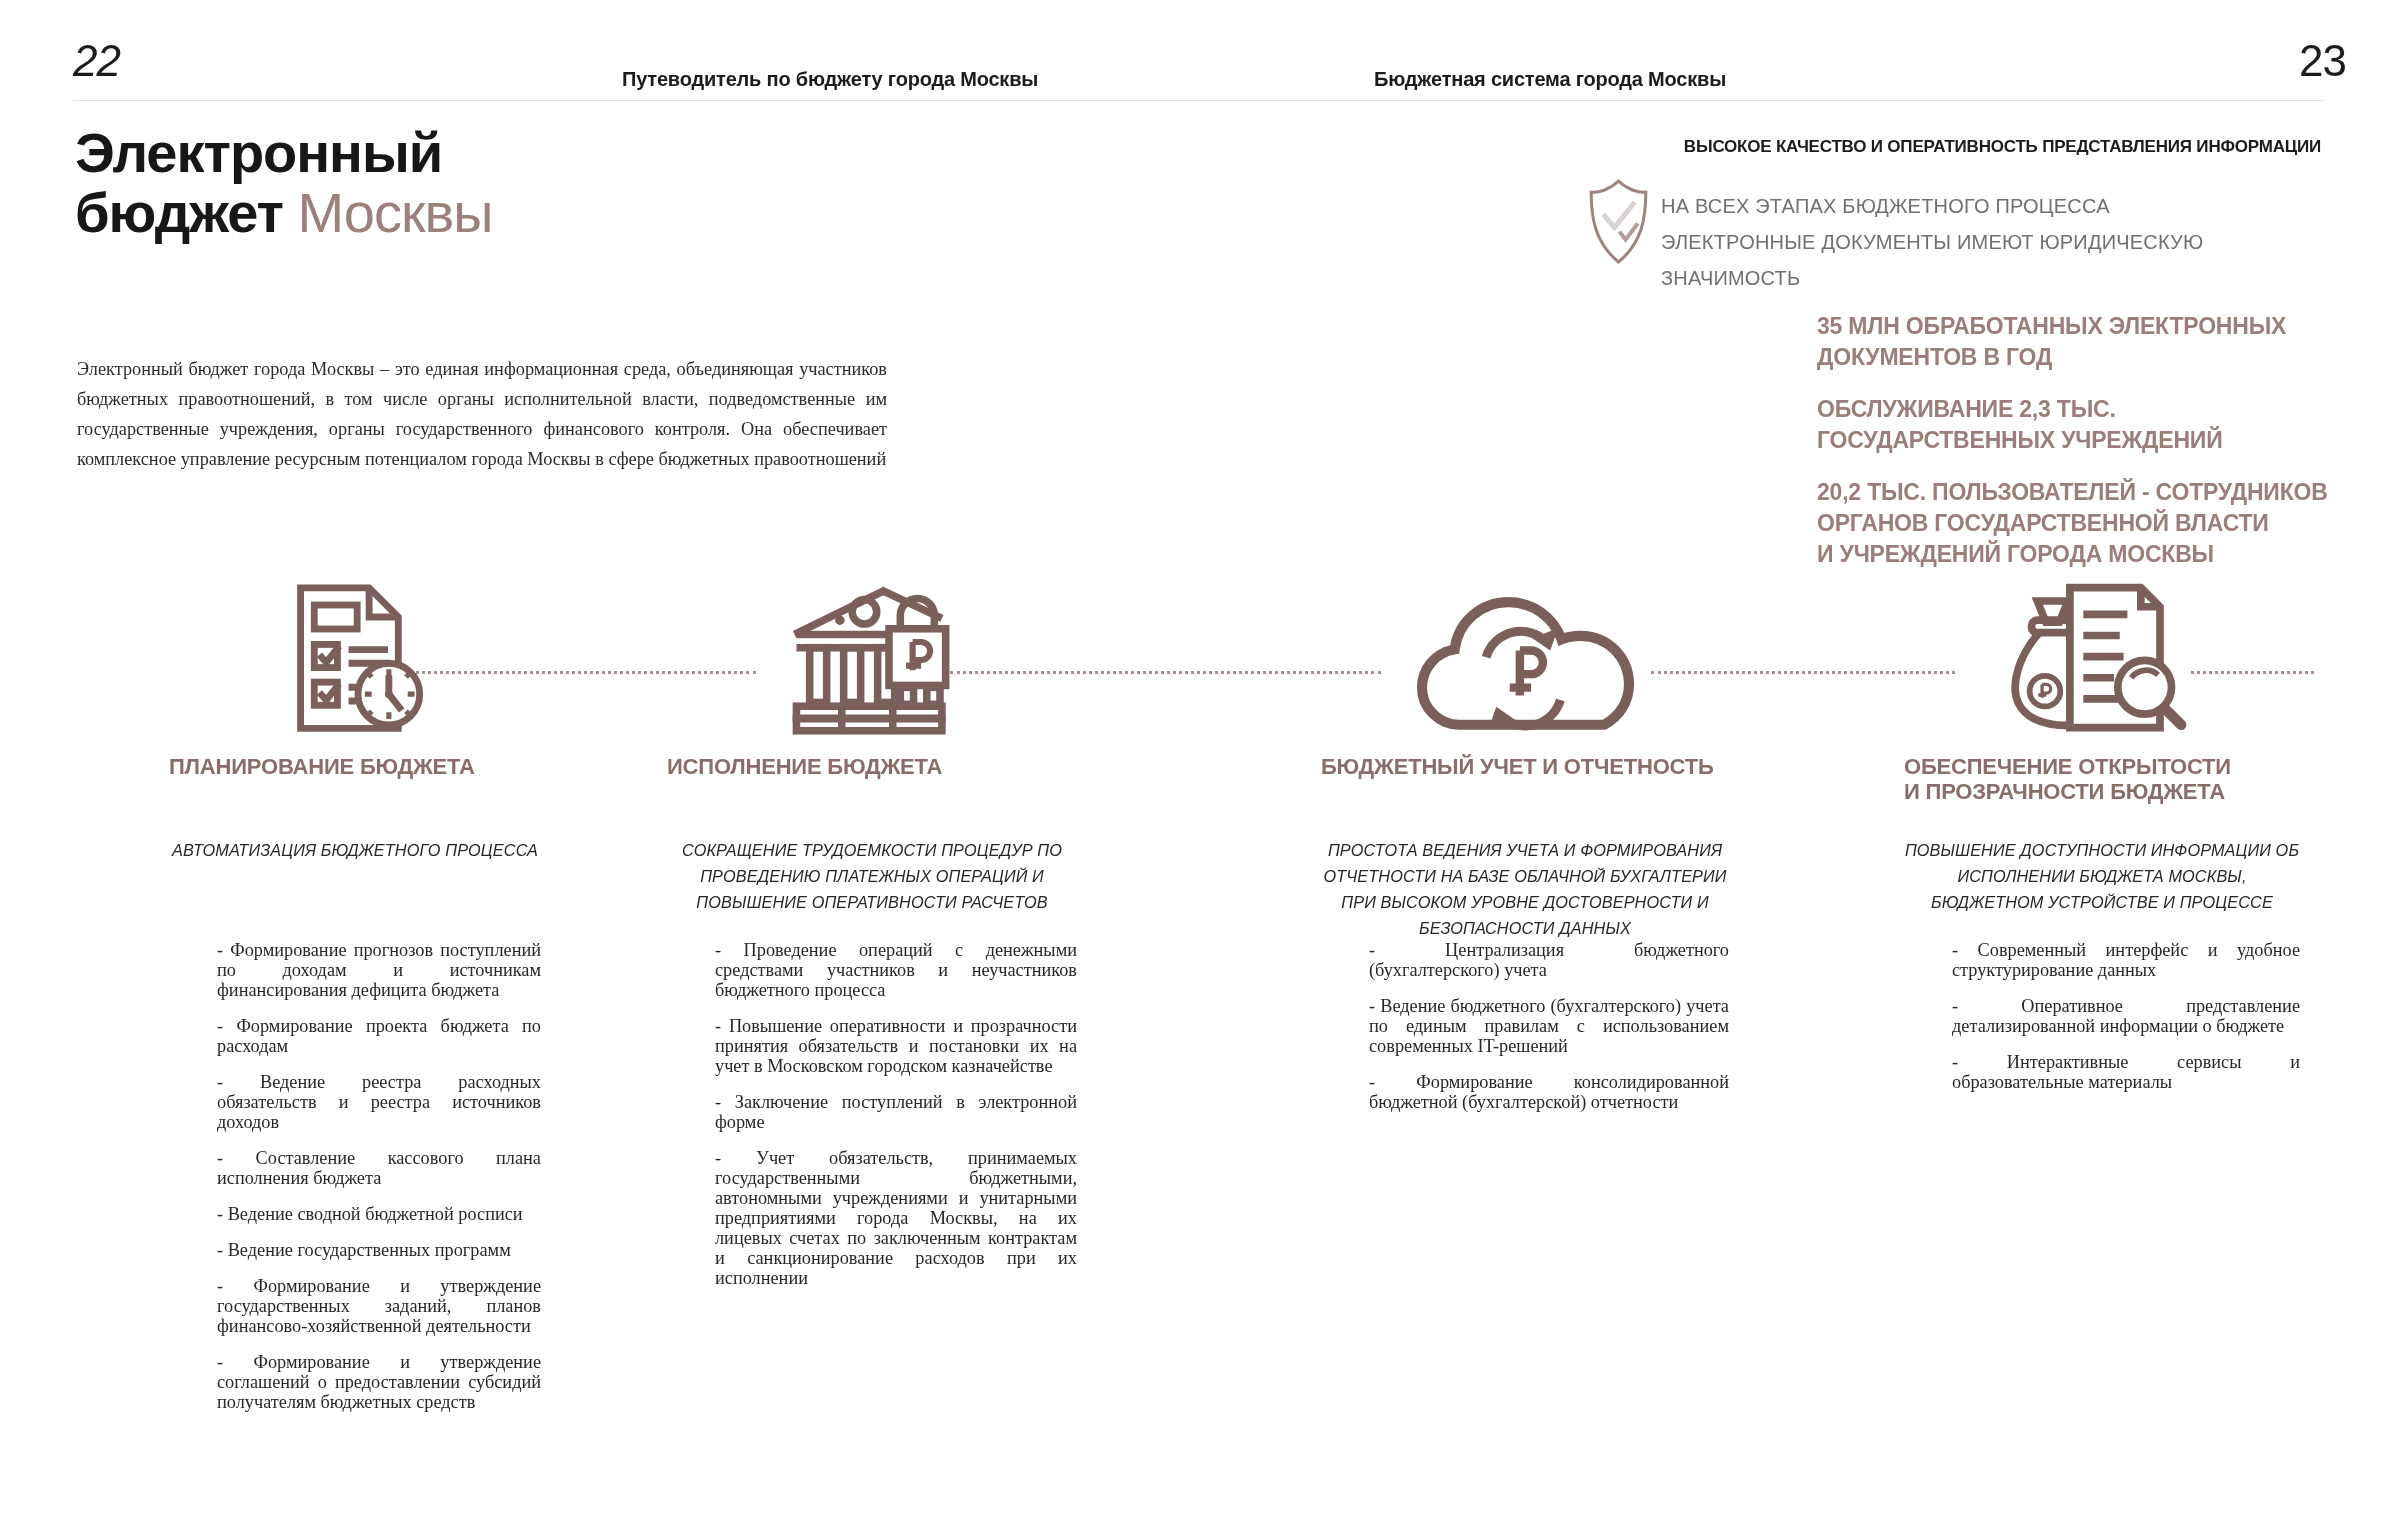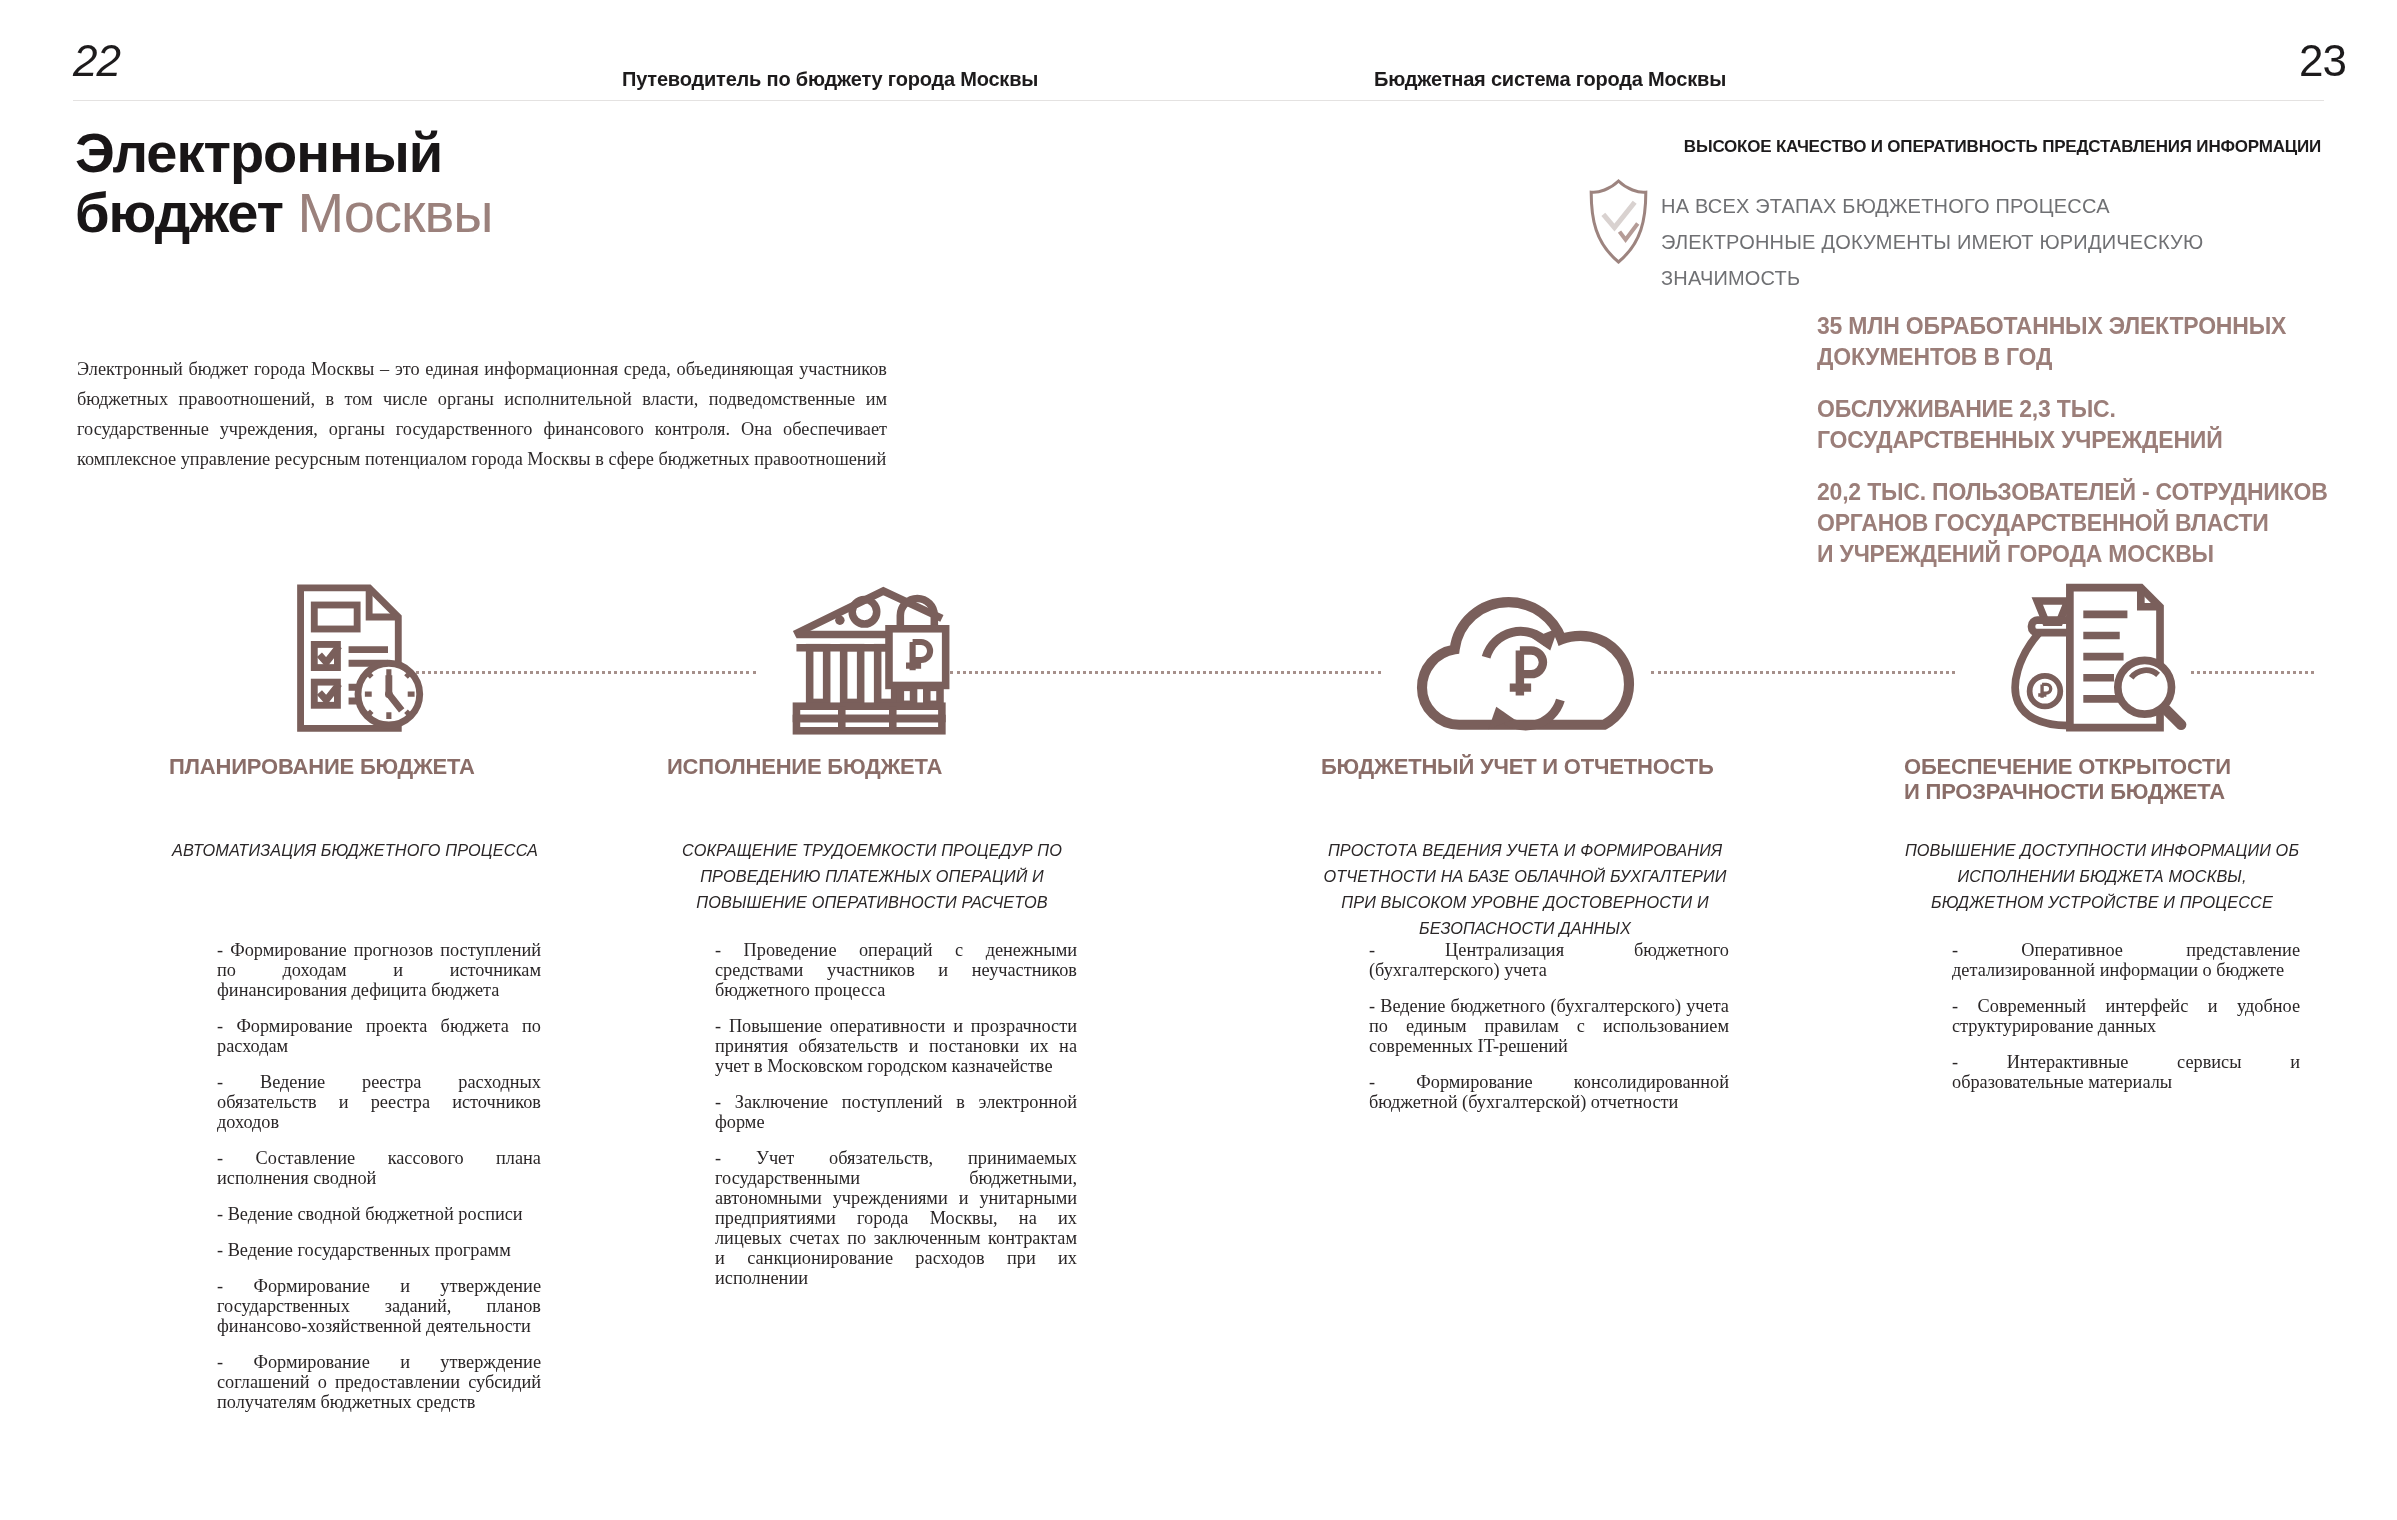--- a/index.html
+++ b/index.html
@@ -107,21 +107,21 @@
       <path d="M127 130 V108 M127 130 L142 149"></path>
       <circle cx="127" cy="130" r="4.5" fill="#7a5f5b" stroke="none"></circle>
     </svg>
   </div>
   <div class="col-title">ПЛАНИРОВАНИЕ БЮДЖЕТА</div>
   <div class="col-sub">АВТОМАТИЗАЦИЯ БЮДЖЕТНОГО ПРОЦЕССА</div>
   <div class="col-items">
       <div class="bullet-item">- Формирование прогнозов поступлений по доходам и источникам финансирования дефицита бюджета</div>
       <div class="bullet-item">- Формирование проекта бюджета по расходам</div>
       <div class="bullet-item">- Ведение реестра расходных обязательств и реестра источников доходов</div>
-      <div class="bullet-item">- Составление кассового  плана исполнения сводной</div>
+      <div class="bullet-item">- Составление кассового  плана исполнения бюджета</div>
       <div class="bullet-item">- Ведение сводной бюджетной росписи</div>
       <div class="bullet-item">- Ведение государственных программ</div>
       <div class="bullet-item">- Формирование и утверждение государственных заданий, планов финансово-хозяйственной деятельности</div>
       <div class="bullet-item">- Формирование и утверждение соглашений о предоставлении субсидий получателям бюджетных средств</div>
     </div>
 </div>
 
 <div class="abs col" id="col-2">
   <div class="icon-wrap">
     <svg width="170" height="170" viewBox="0 0 180 180" fill="none" stroke="#7a5f5b" stroke-width="8">
@@ -184,18 +184,18 @@
       <path d="M148 10 V30 H168"></path>
       <path d="M88 38 H134 M88 60 H126 M88 82 H130 M88 104 H120 M88 126 H134"></path>
       <circle cx="152" cy="114" r="28" fill="#ffffff"></circle>
       <path d="M138 104 a19 19 0 0 1 28 -3" stroke-width="6"></path>
       <path d="M173 136 L190 153" stroke-width="11" stroke-linecap="round"></path>
     </svg>
   </div>
   <div class="col-title">ОБЕСПЕЧЕНИЕ ОТКРЫТОСТИ И ПРОЗРАЧНОСТИ БЮДЖЕТА</div>
   <div class="col-sub">ПОВЫШЕНИЕ ДОСТУПНОСТИ ИНФОРМАЦИИ ОБ ИСПОЛНЕНИИ БЮДЖЕТА МОСКВЫ, БЮДЖЕТНОМ УСТРОЙСТВЕ И ПРОЦЕССЕ</div>
   <div class="col-items">
+      <div class="bullet-item">- Современный интерфейс и удобное структурирование данных</div>
       <div class="bullet-item">- Оперативное представление детализированной информации о бюджете</div>
-      <div class="bullet-item">- Современный интерфейс и удобное структурирование данных</div>
       <div class="bullet-item">- Интерактивные сервисы и образовательные материалы</div>
     </div>
 </div>
 
 
 </body></html>

